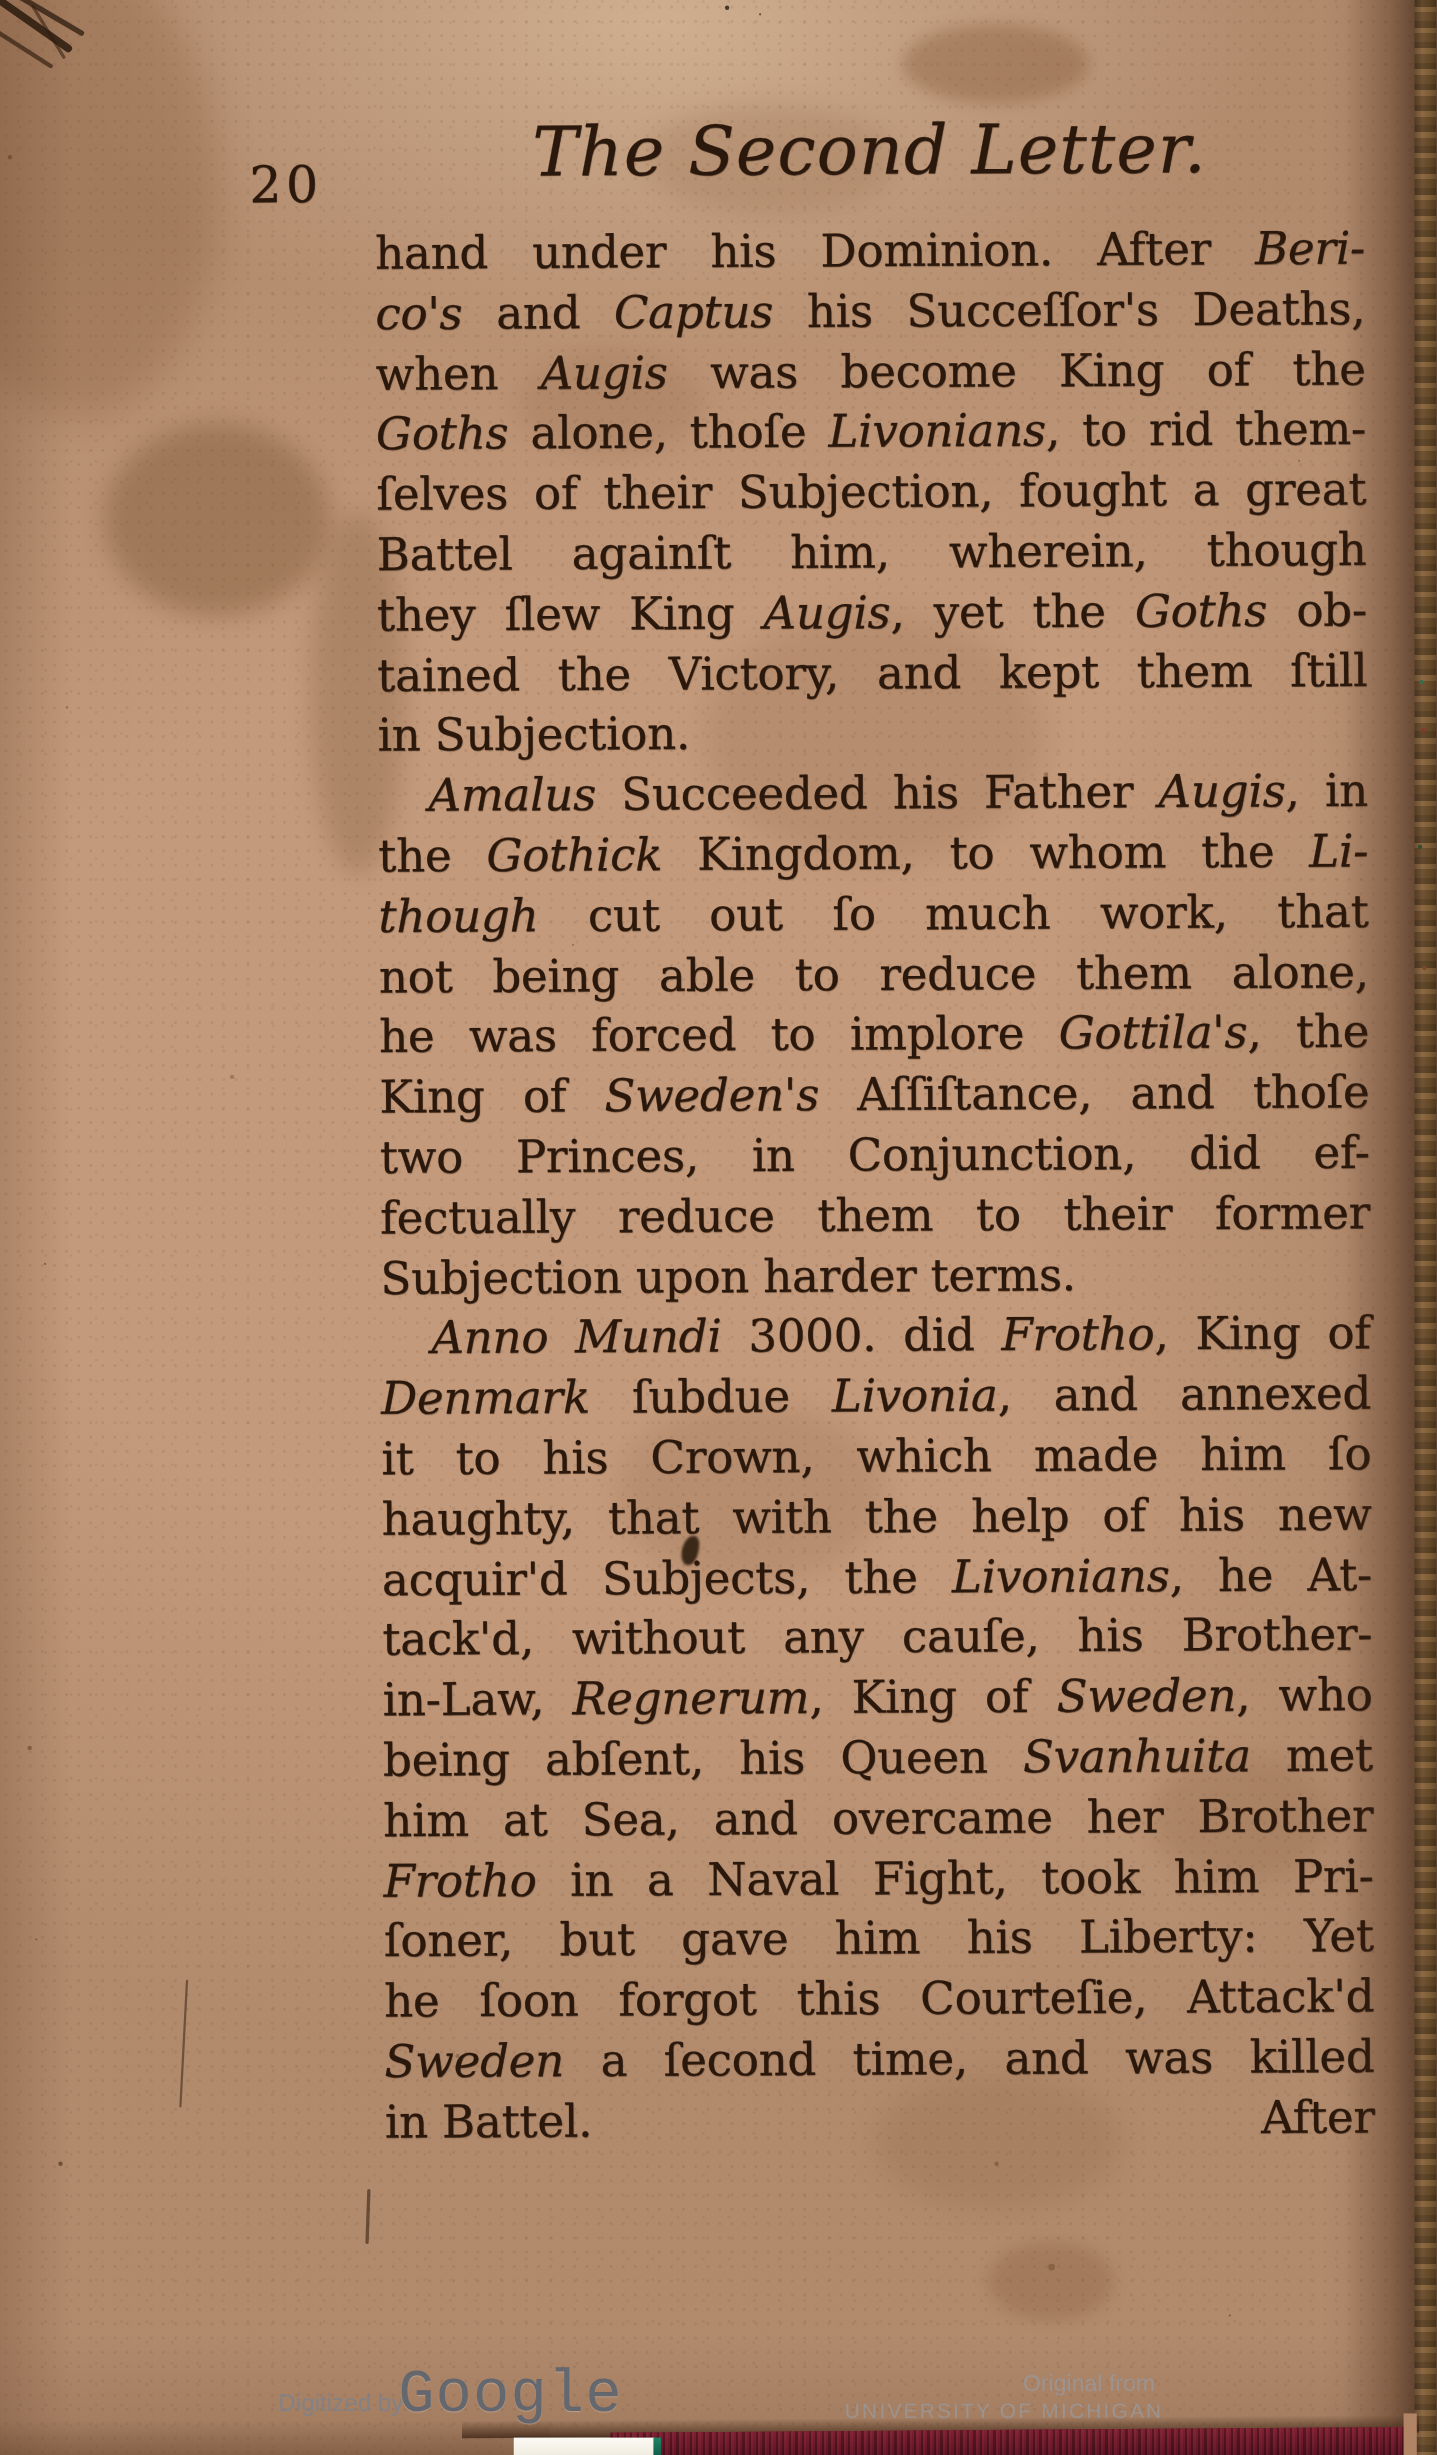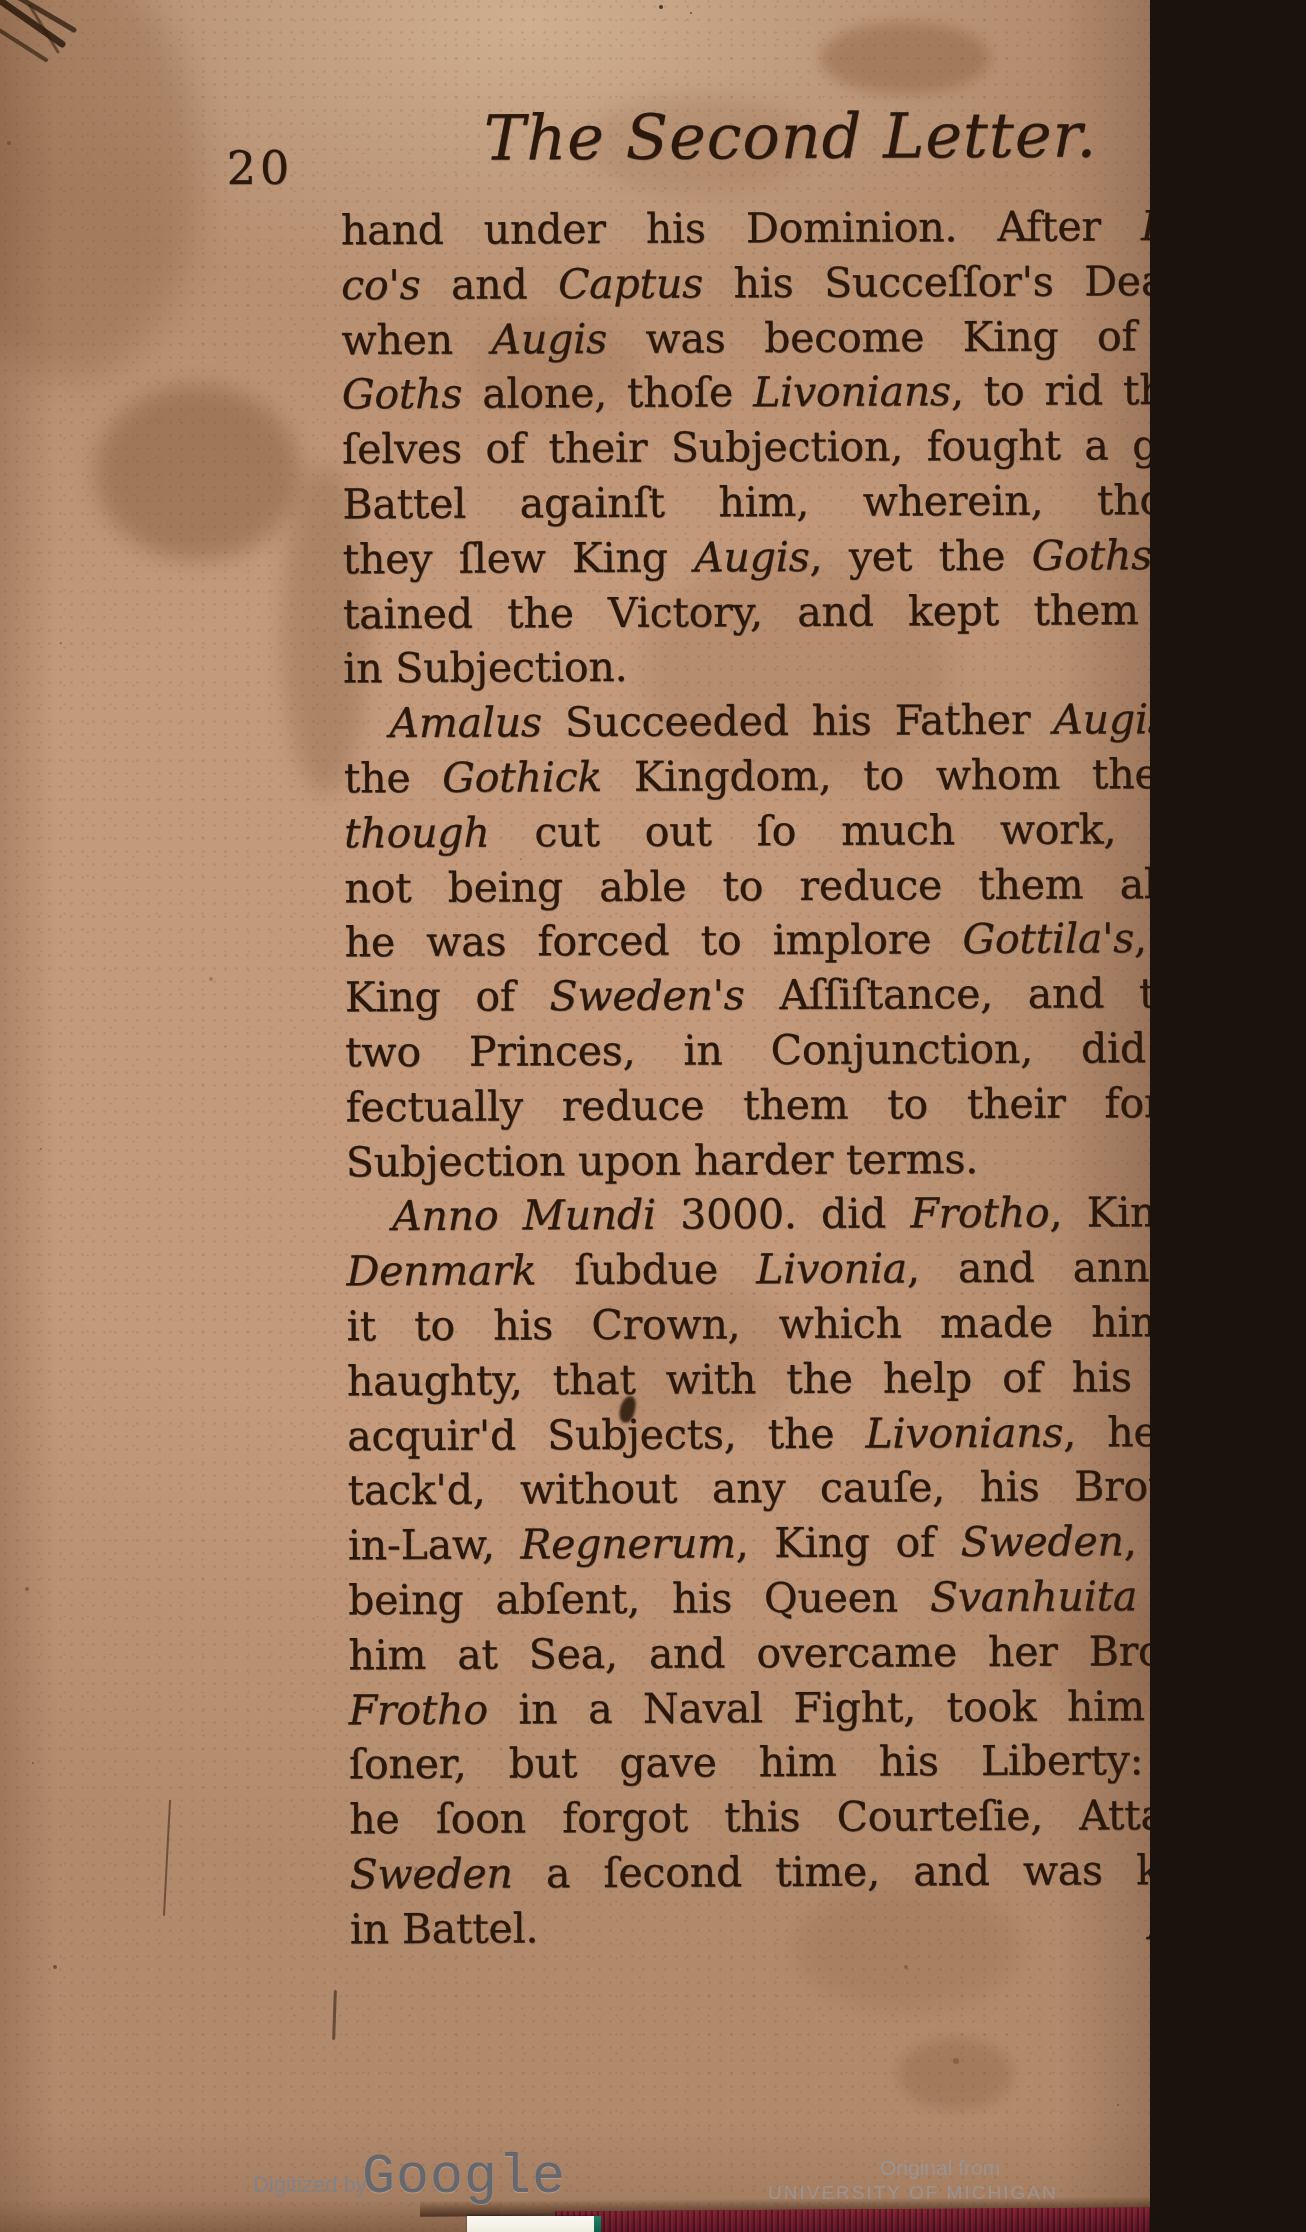--- a/index.html
+++ b/index.html
@@ -1,17 +1,17 @@
 <!DOCTYPE html>
 <html><head>
 <meta charset="utf-8">
 <style>
   html,body{margin:0;padding:0;background:#1a120c;}
   .canvas{
-    position:relative;width:1150px;height:2232px;overflow:hidden;
+    position:relative;width:1306px;height:2232px;overflow:hidden;
     background-color:#c39a7b;
     background-image:
       radial-gradient(ellipse 900px 480px at 46% 1%, rgba(232,204,174,.55), transparent 62%),
       radial-gradient(ellipse 700px 1400px at 103% 50%, rgba(80,48,28,.20), transparent 60%),
       radial-gradient(ellipse 1500px 1000px at 50% 45%, rgba(0,0,0,0) 45%, rgba(86,54,32,.16) 88%),
       linear-gradient(90deg, rgba(118,80,56,.30) 0, rgba(118,80,56,0) 5%, rgba(0,0,0,0) 92%, rgba(88,56,36,.25) 100%),
       linear-gradient(0deg, rgba(98,64,42,.22) 0, rgba(0,0,0,0) 5%);
     font-family:"DejaVu Serif", serif;
   }
   .speckle{
@@ -77,21 +77,21 @@
   .slip{position:absolute;left:467px;top:2216px;width:128px;height:18px;
     background:linear-gradient(180deg,#fcfaf5,#eeeadd);box-shadow:0 -1px 2px rgba(0,0,0,.35);}
   .slip .slip-edge{position:absolute;right:-6px;top:0;width:7px;height:100%;
     background:linear-gradient(180deg,#1f8468,#0e5a45);}
   .corner-tan{position:absolute;left:1276px;top:2194px;width:12px;height:38px;background:#b08465;}
   
   .wm{position:absolute;font-family:"Liberation Sans", sans-serif;pointer-events:none;}
   .wm-digitized{left:253px;top:2172px;font-size:22px;color:rgba(122,130,142,.8);}
   .wm-google{left:362px;top:2146px;font-size:55px;font-family:Liberation Mono, monospace;
     color:rgba(88,96,107,.88);letter-spacing:1px;text-shadow:0 1px 1px rgba(255,255,255,.25);}
-  .wm-origfrom{left:880px;top:2156px;width:220px;text-align:left;font-size:21px;color:rgba(148,158,170,.62);}
+  .wm-origfrom{left:880px;top:2156px;width:220px;text-align:center;font-size:21px;color:rgba(148,158,170,.62);}
   .wm-univ{left:768px;top:2182px;font-size:19px;letter-spacing:2px;color:rgba(150,160,174,.6);}
 </style>
 </head>
 <body>
 
 <div class="canvas">
 
   <div class="speckle"></div>
 
   <div>

